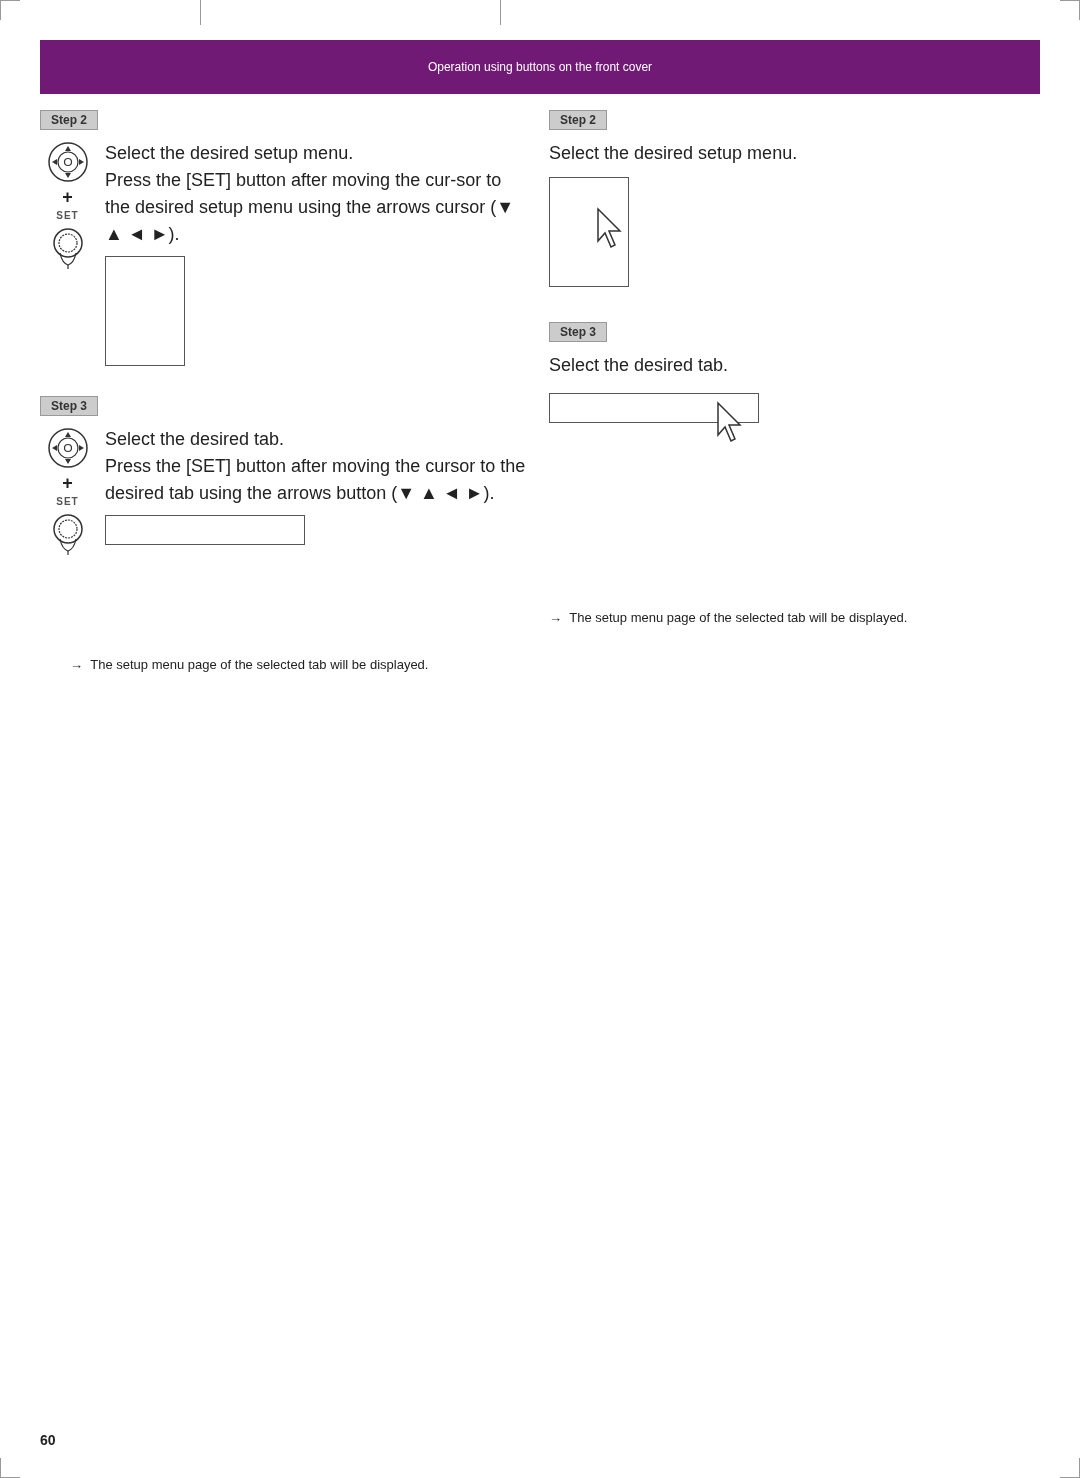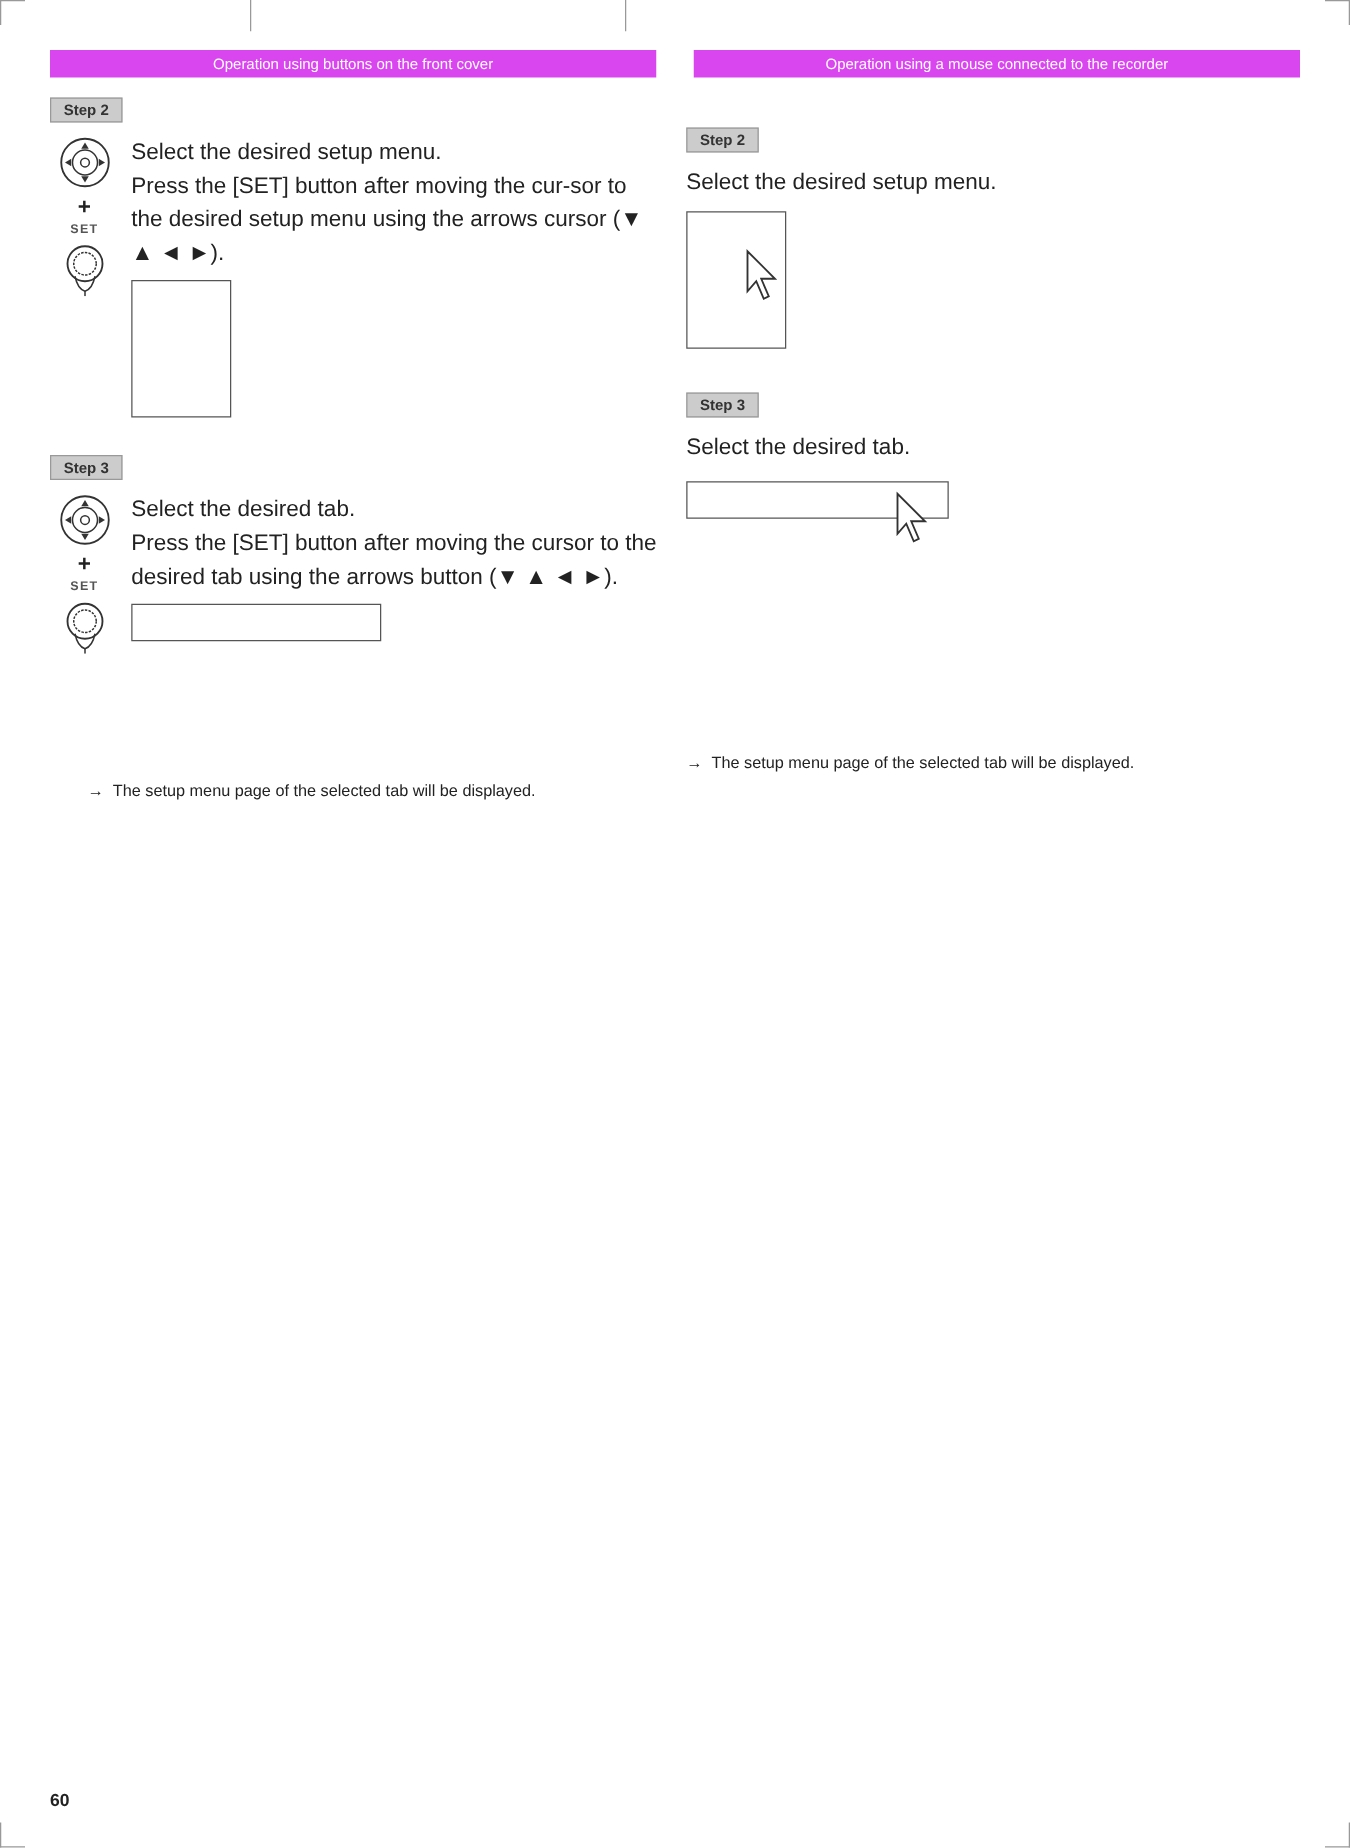--- a/index.html
+++ b/index.html
@@ -46,35 +46,34 @@
     }
 
     
     .columns-header {
       display: flex;
       gap: 0;
       margin-bottom: 16px;
     }
     .col-header {
       flex: 1;
-      background: #d946ef;
+      background: #701a75;
       color: #fff;
       text-align: center;
-      padding: 4px 8px;
+      padding: 20px 8px;
       font-size: 12px;
     }
     .col-header + .col-header {
       margin-left: 30px;
     }
 
     
     .two-col {
       display: flex;
       gap: 18px;
-      align-items: center;
     }
     .col-left, .col-right {
       flex: 1;
     }
 
     
     .step-badge {
       display: inline-block;
       background: #ccc;
       color: #333;
@@ -167,21 +166,20 @@
 <div class="corner-mark bl"></div>
 <div class="corner-mark br"></div>
 
 <div class="reg-mark-top-left"></div>
 <div class="reg-mark-top-right"></div>
 
 <div class="main-content">
 
   <div class="columns-header">
     <div class="col-header">Operation using buttons on the front cover</div>
-    <div class="col-header">Operation using a mouse connected to the recorder</div>
   </div>
 
   <div class="two-col">
 
     <div class="col-left">
 
       <div class="step-section">
         <div class="step-badge">Step 2</div>
         <div class="step-area-left">
 

